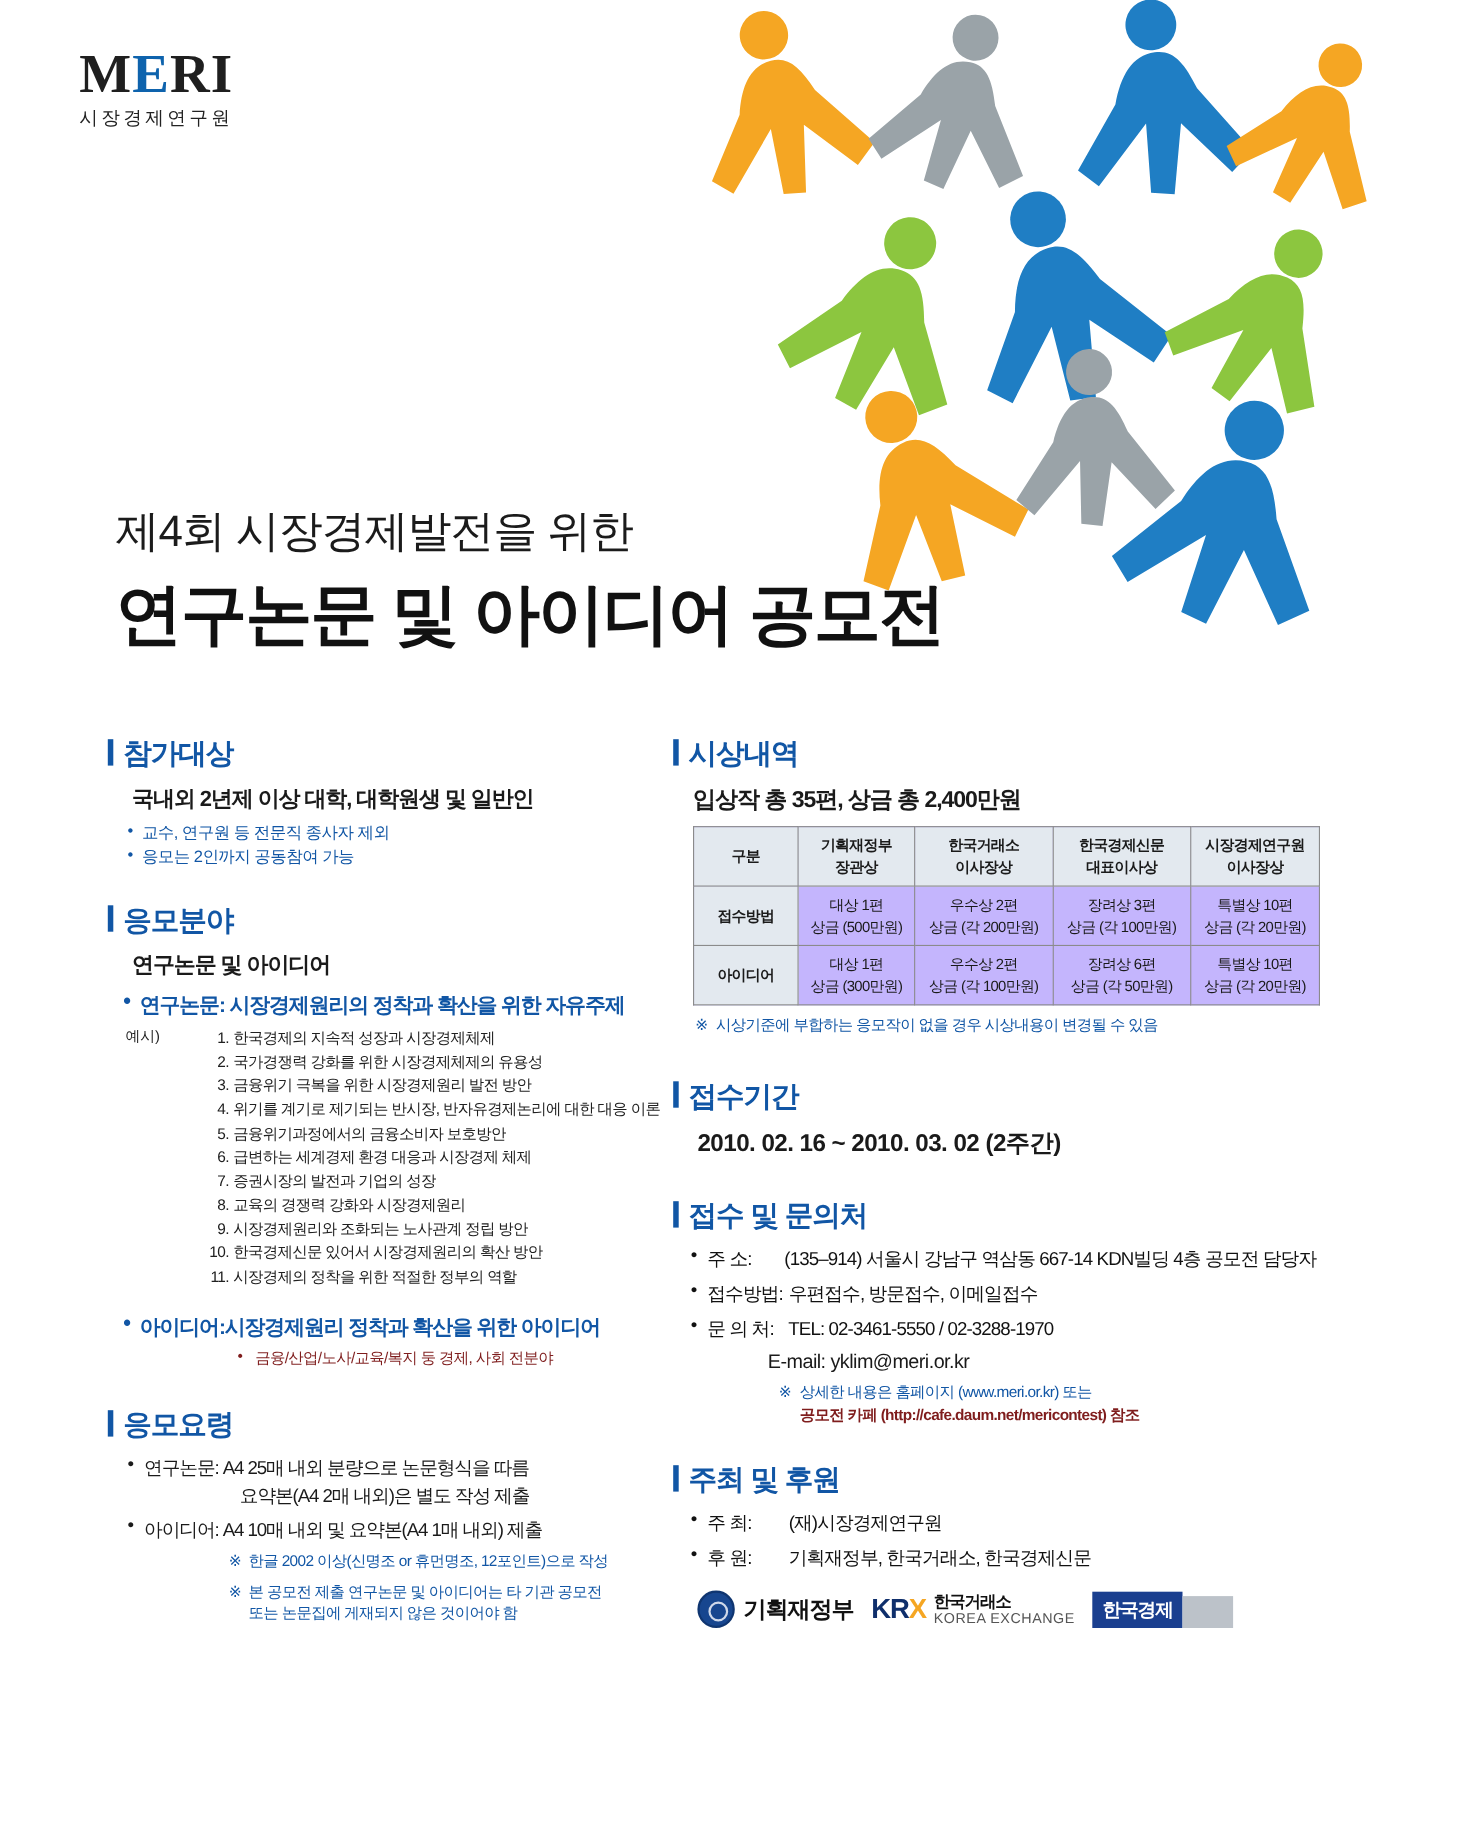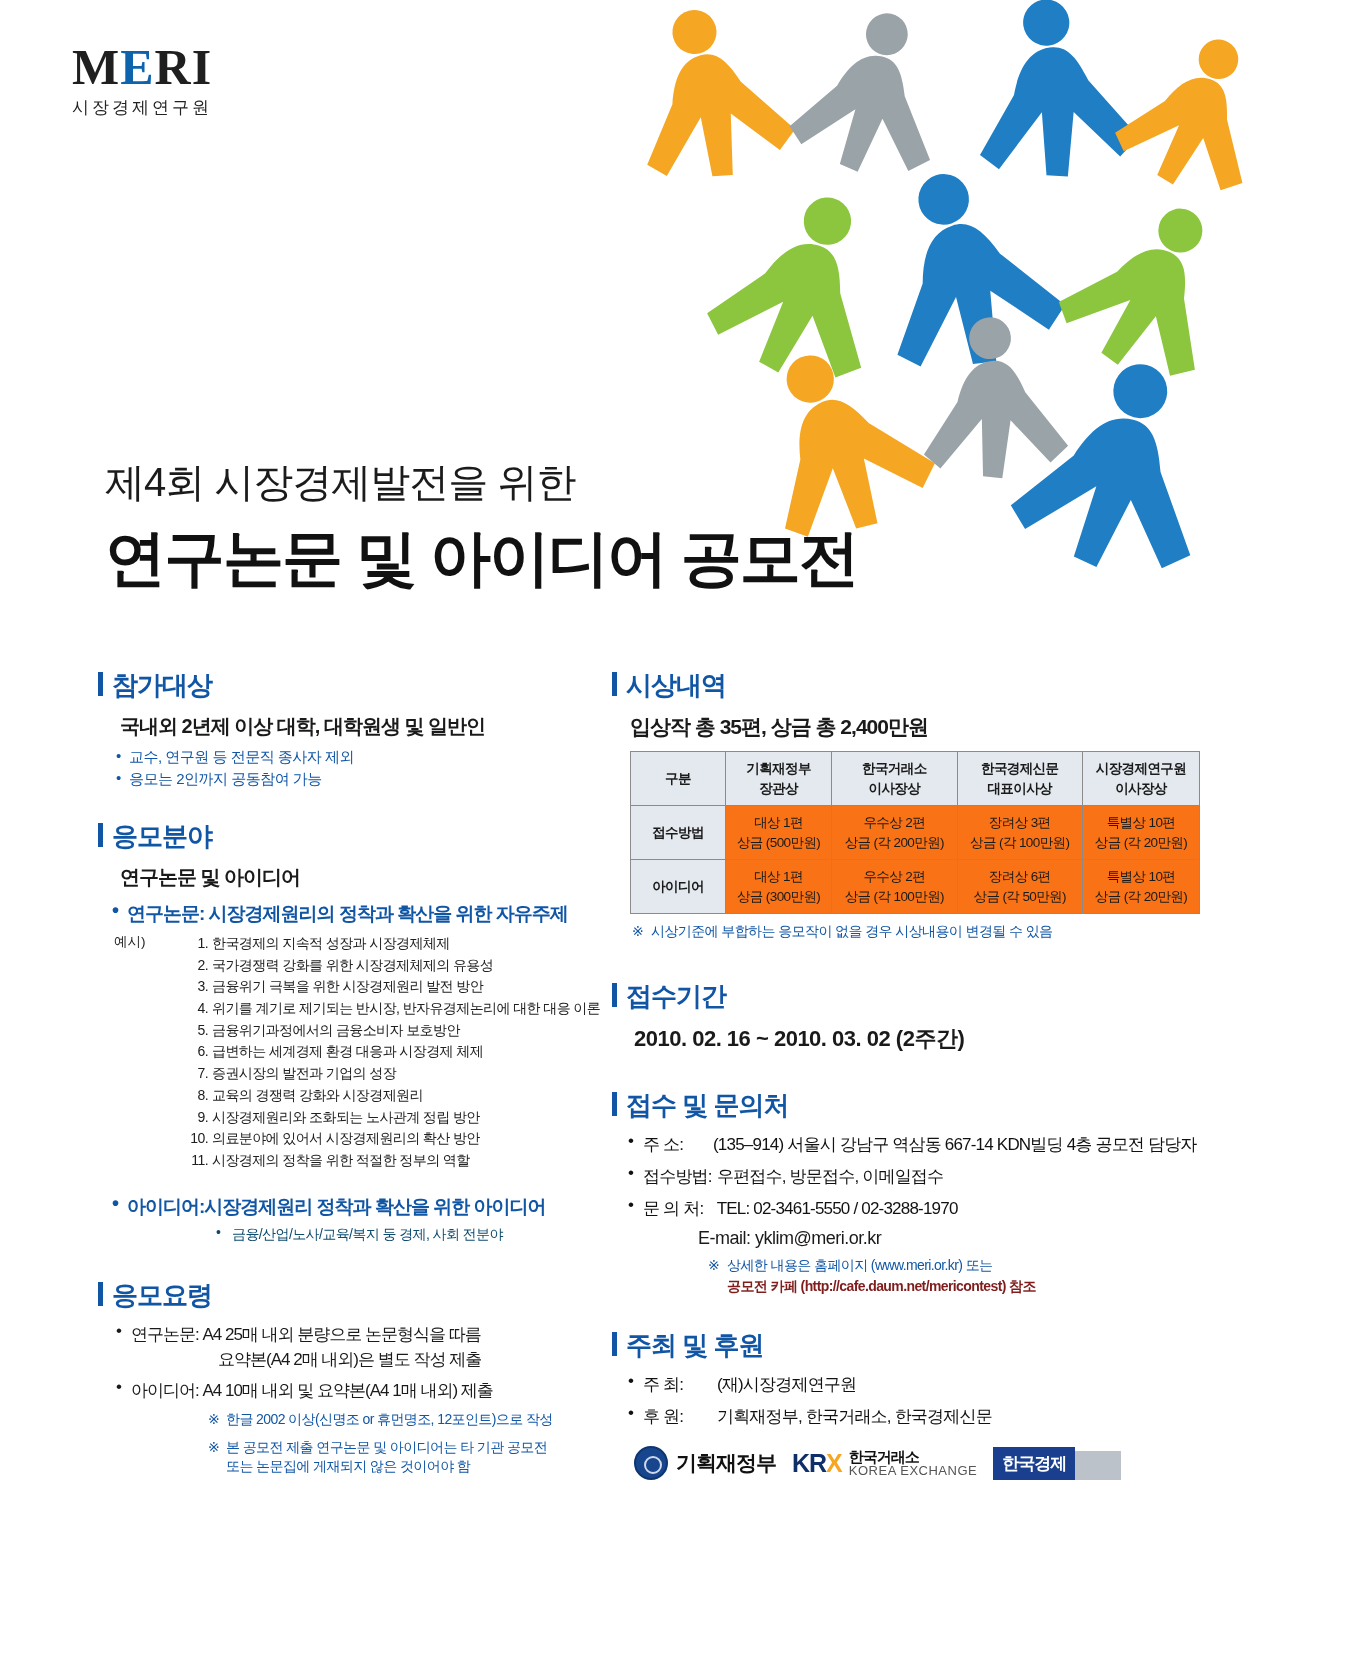--- a/index.html
+++ b/index.html
@@ -72,39 +72,39 @@
   .examples ol li {
     font-size:14px; color:#202020; line-height:1.55; letter-spacing:-0.6px;
     position:relative; padding-left:26px;
   }
   .examples ol li::before {
     counter-increment:exn; content:counter(exn) ".";
     position:absolute; left:0; width:22px; text-align:right;
   }
 
   .sub-dot {
-    font-size:14px; color:#0c4a6e; margin:6px 0 0 118px; position:relative; padding-left:16px; letter-spacing:-0.6px;
+    font-size:14px; color:#7f1d1d; margin:6px 0 0 118px; position:relative; padding-left:16px; letter-spacing:-0.6px;
   }
   .sub-dot::before { content:"•"; position:absolute; left:0; top:-2px; }
 
   .req-item {
     font-size:17px; color:#1a1a1a; margin:8px 0 0 18px; position:relative; padding-left:15px; letter-spacing:-1px;
   }
   .req-item::before { content:"•"; position:absolute; left:0; top:-2px; }
   .req-sub { font-size:17px; color:#1a1a1a; margin:2px 0 0 120px; letter-spacing:-1px; }
   .note {
     font-size:14px; color:#1156a5; margin:6px 0 0 110px; position:relative; padding-left:18px; letter-spacing:-0.6px; line-height:1.6;
   }
   .note::before { content:"※"; position:absolute; left:0; top:0; }
   .note-cont { font-size:14px; color:#1156a5; margin:0 0 0 128px; letter-spacing:-0.6px; }
 
   
   .award-lead { font-size:21px; font-weight:bold; margin:4px 0 10px 18px; letter-spacing:-1px; }
   table.awards {
-    border-collapse:collapse; margin-left:18px; width:570px; background:#f97316;
+    border-collapse:collapse; margin-left:18px; width:570px; background:#c4b5fd;
   }
   table.awards th, table.awards td {
     border:1px solid #8b8b8b; text-align:center; padding:7px 2px;
     font-size:13.5px; letter-spacing:-0.6px; line-height:1.45;
   }
   table.awards th { background:#e3e9ef; font-weight:bold; font-size:13.5px; }
   table.awards td.rowhead { background:#e3e9ef; font-weight:bold; }
   .tbl-note {
     font-size:14px; color:#1156a5; margin:9px 0 0 20px; position:relative; padding-left:19px; letter-spacing:-0.6px;
   }
@@ -267,21 +267,21 @@
         <ol>
           <li>한국경제의 지속적 성장과 시장경제체제</li>
           <li>국가경쟁력 강화를 위한 시장경제체제의 유용성</li>
           <li>금융위기 극복을 위한 시장경제원리 발전 방안</li>
           <li>위기를 계기로 제기되는 반시장, 반자유경제논리에 대한 대응 이론</li>
           <li>금융위기과정에서의 금융소비자 보호방안</li>
           <li>급변하는 세계경제 환경 대응과 시장경제 체제</li>
           <li>증권시장의 발전과 기업의 성장</li>
           <li>교육의 경쟁력 강화와 시장경제원리</li>
           <li>시장경제원리와 조화되는 노사관계 정립 방안</li>
-          <li>의료분야에 있어서 시장경제원리의 확산 방안</li>
+          <li>한국경제신문 있어서 시장경제원리의 확산 방안</li>
           <li>시장경제의 정착을 위한 적절한 정부의 역할</li>
         </ol>
       </div>
 
       <div class="bullet-strong" style="margin-top:22px;">아이디어:시장경제원리 정착과 확산을 위한 아이디어</div>
       <div class="sub-dot">금융/산업/노사/교육/복지 둥 경제, 사회 전분야</div>
     </div>
 
     <div class="sec-block" style="margin-top:34px;">
       <h2 class="sec">응모요령</h2>

